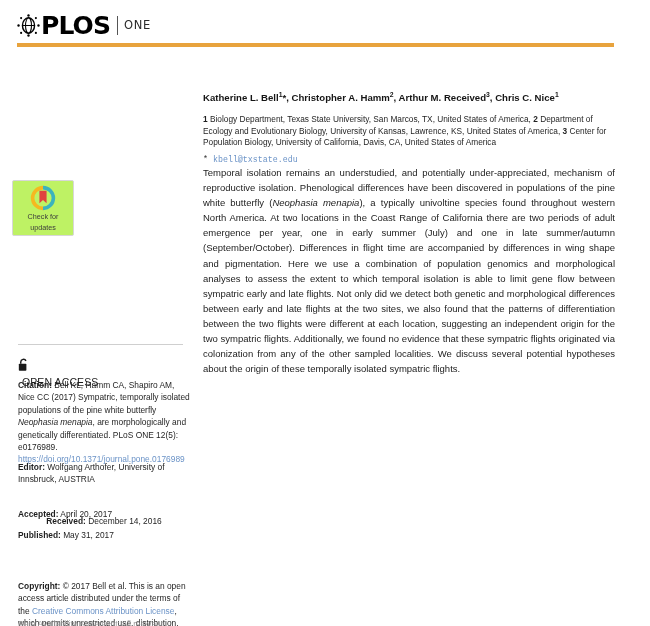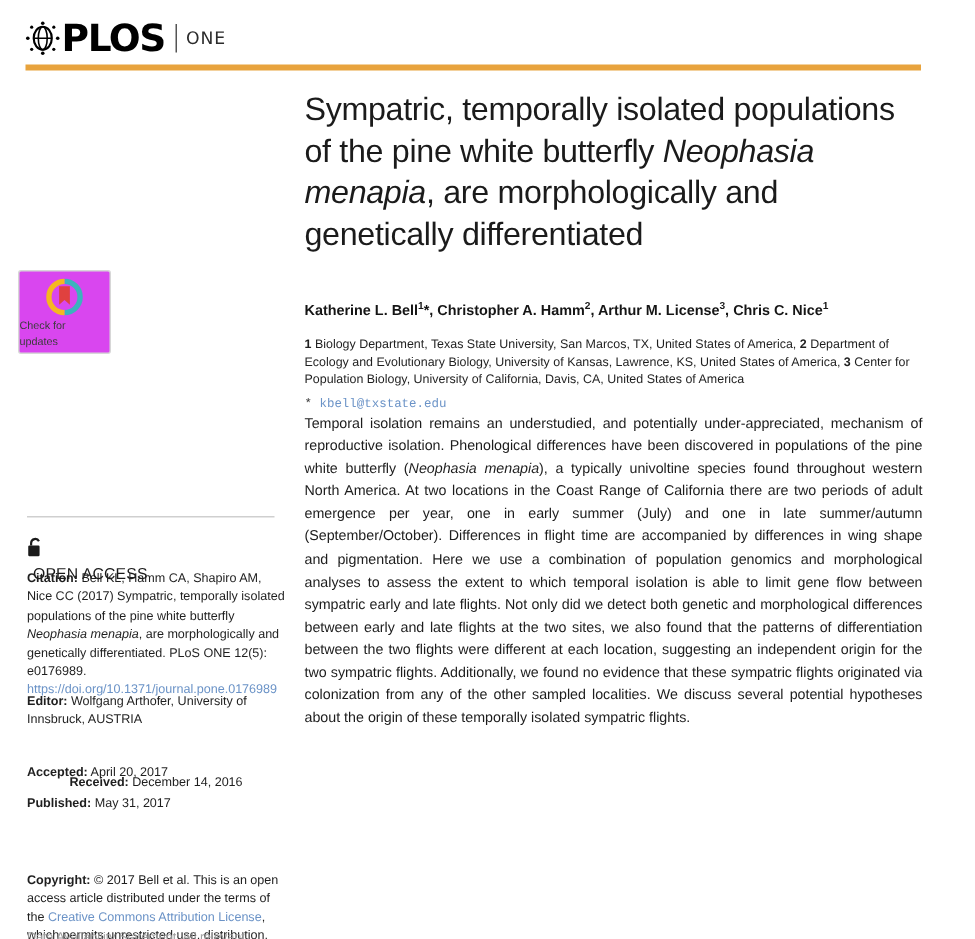--- a/index.html
+++ b/index.html
@@ -69,24 +69,24 @@
     height: 4px;
     background: #E8A33D;
   }
   .crossmark {
     position: absolute;
     left: 12px;
     top: 180px;
     width: 62px;
     height: 56px;
     border: 1px solid #d7d7d7;
-    background: #d946ef;
+    background: #bef264;
     border-radius: 2px;
     padding-top: 4px;
-    text-align: left;
+    text-align: center;
   }
   .crossmark svg { display: block; margin: 0 auto; }
   .crossmark-label {
     font-size: 7.2px;
     color: #3c3c3c;
     line-height: 8.6px;
     margin-top: 2px;
     font-family: "Liberation Sans", sans-serif;
   }
 
@@ -288,24 +288,23 @@
     <div class="sb-block sb-copyright">
       <b>Copyright:</b><span> © 2017 Bell et al. This is an open access article distributed under the terms of the </span><a class="lnk" href="#">Creative Commons Attribution License</a><span>, which permits unrestricted use, distribution, and reproduction in any medium, provided the original author and source are credited.</span>
     </div>
 
     <div class="sb-block sb-tail">Data Availability Statement: All relevant</div>
   </div>
 
   <div class="main">
 
 
-    <h1 class="title"><span>Sympatric, temporally isolated populations of the pine white butterfly </span><i>Neophasia menapia</i><span>, are morphologically and genetically differentiated</span></h1>
 
     <div class="authors">
-      <span><span>Katherine L. Bell</span><sup>1</sup><span>*</span></span><span>, </span><span><span>Christopher A. Hamm</span><sup>2</sup></span><span>, </span><span><span>Arthur M. License</span><sup>3</sup></span><span>, </span><span><span>Chris C. Nice</span><sup>1</sup></span>
+      <span><span>Katherine L. Bell</span><sup>1</sup><span>*</span></span><span>, </span><span><span>Christopher A. Hamm</span><sup>2</sup></span><span>, </span><span><span>Arthur M. Received</span><sup>3</sup></span><span>, </span><span><span>Chris C. Nice</span><sup>1</sup></span>
     </div>
 
     <div class="affil">
       <b>1</b><span> Biology Department, Texas State University, San Marcos, TX, United States of America, </span><b>2</b><span> Department of Ecology and Evolutionary Biology, University of Kansas, Lawrence, KS, United States of America, </span><b>3</b><span> Center for Population Biology, University of California, Davis, CA, United States of America</span>
     </div>
 
     <div class="corr">
       <span>* </span><a class="lnk" href="#">kbell@txstate.edu</a>
     </div>
 

